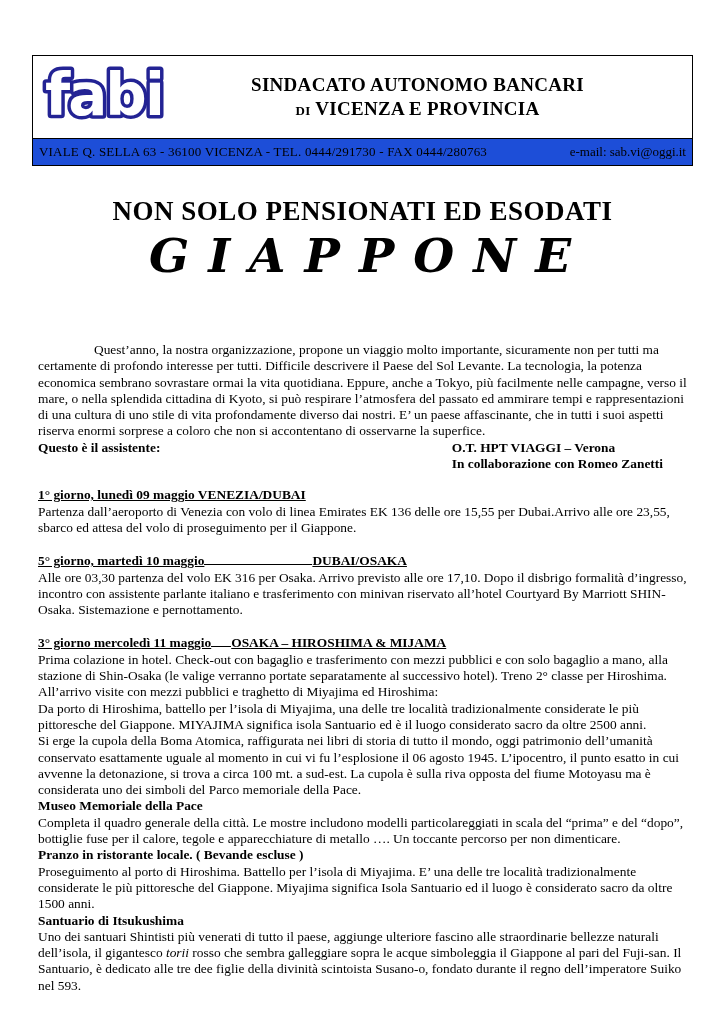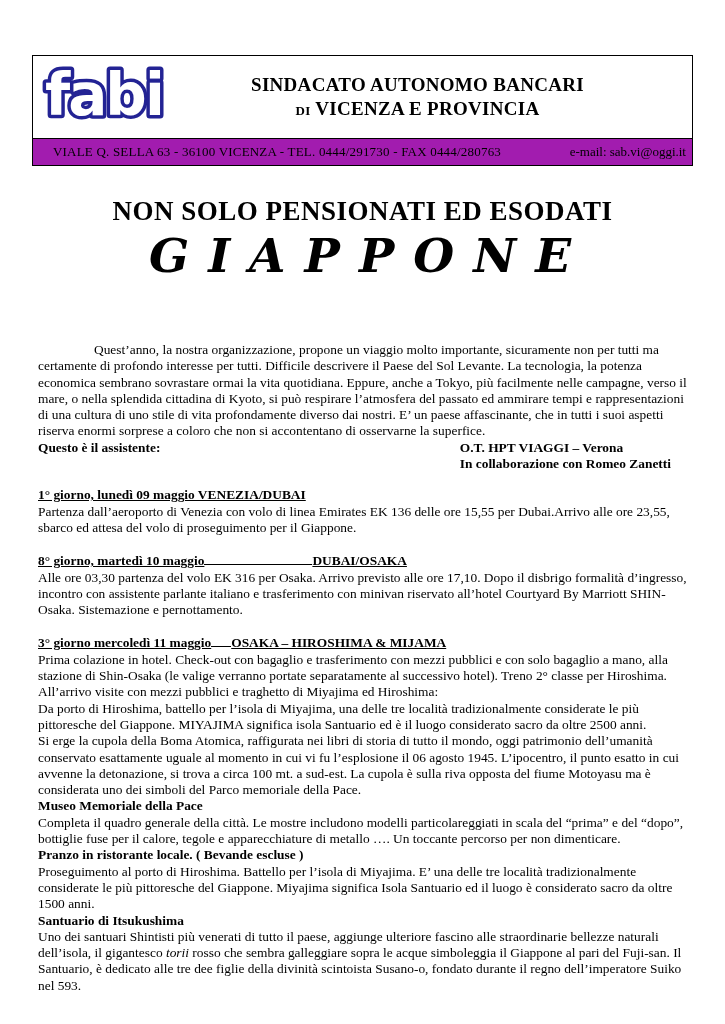--- a/index.html
+++ b/index.html
@@ -20,23 +20,23 @@
   }
   .header-top { display: flex; align-items: center; height: 82px; }
   .logo-wrap { width: 150px; padding-left: 8px; box-sizing: border-box; }
   .org-block { flex: 1; text-align: center; line-height: 1.25; padding-right: 40px; }
   .org-line1 { font-weight: bold; font-size: 19px; letter-spacing: 0.3px; }
   .org-line2 { font-weight: bold; font-size: 19px; letter-spacing: 0.3px; }
   .org-di { font-size: 13px; font-weight: bold; }
   .addr-bar {
     display: flex; justify-content: space-between; align-items: center;
     border-top: 1px solid #000;
-    background: #a21caf;
+    background: #1d4ed8;
     font-size: 13px;
-    padding: 5px 6px 5px 20px;
+    padding: 5px 6px 5px 6px;
   }
   .addr-left { letter-spacing: 0.2px; }
   .addr-right { }
   .t1 {
     position: absolute; left: 0; right: 0; top: 196px;
     text-align: center;
     font-weight: bold; font-size: 27px; letter-spacing: 0.5px;
   }
   .t2 {
     position: absolute; left: 0; right: 0; top: 228px;
@@ -49,21 +49,21 @@
   .t3 {
     position: absolute; left: 0; right: 0; top: 296px;
     text-align: center;
     font-family: "DejaVu Serif", serif;
     font-weight: bold; font-size: 27px; letter-spacing: 1px;
     -webkit-text-stroke: 0.6px #000;
   }
 
   
   .doc-body {
-    position: absolute; left: 38px; right: 28px; top: 342px;
+    position: absolute; left: 38px; right: 36px; top: 342px;
     font-size: 13.4px; line-height: 16.3px;
   }
   .intro-p { text-indent: 56px; }
   .prog-row { display: flex; justify-content: space-between; font-weight: bold; }
   .agency { text-align: left; margin-right: 26px; }
   .sec { margin-top: 15px; }
   .day-head { font-weight: bold; }
   .day-head .u { text-decoration: underline; }
   .gap-underline {
     display: inline-block;
@@ -115,21 +115,21 @@
 
     <div class="sec">
       <div class="day-head">
         <span class="u">1° giorno, lunedì 09 maggio VENEZIA/DUBAI</span>
       </div>
       <p>Partenza dall’aeroporto di Venezia con volo di linea Emirates EK 136 delle ore 15,55 per Dubai.Arrivo alle ore 23,55, sbarco ed attesa del volo di proseguimento per il Giappone.</p>
     </div>
 
     <div class="sec">
       <div class="day-head">
-        <span class="u">8° giorno, martedì 10 maggio</span><span class="gap-underline gap-d2"></span><span class="u">DUBAI/OSAKA</span>
+        <span class="u">5° giorno, martedì 10 maggio</span><span class="gap-underline gap-d2"></span><span class="u">DUBAI/OSAKA</span>
       </div>
       <p>Alle ore 03,30 partenza del volo EK 316 per Osaka. Arrivo previsto alle ore 17,10. Dopo il disbrigo formalità d’ingresso, incontro con assistente parlante italiano e trasferimento con minivan riservato all’hotel Courtyard By Marriott SHIN-Osaka. Sistemazione e pernottamento.</p>
     </div>
 
     <div class="sec">
       <div class="day-head">
         <span class="u">3° giorno mercoledì 11 maggio</span><span class="gap-underline gap-d3"></span><span class="u">OSAKA – HIROSHIMA &amp; MIJAMA</span>
       </div>
       <p>Prima colazione in hotel. Check-out con bagaglio e trasferimento con mezzi pubblici e con solo bagaglio a mano, alla stazione di Shin-Osaka (le valige verranno portate separatamente al successivo hotel). Treno 2° classe per Hiroshima. All’arrivo visite con mezzi pubblici e traghetto di Miyajima ed Hiroshima:</p>
       <p>Da porto di Hiroshima, battello per l’isola di Miyajima, una delle tre località tradizionalmente considerate le più pittoresche del Giappone. MIYAJIMA significa isola Santuario ed è il luogo considerato sacro da oltre 2500 anni.</p>

